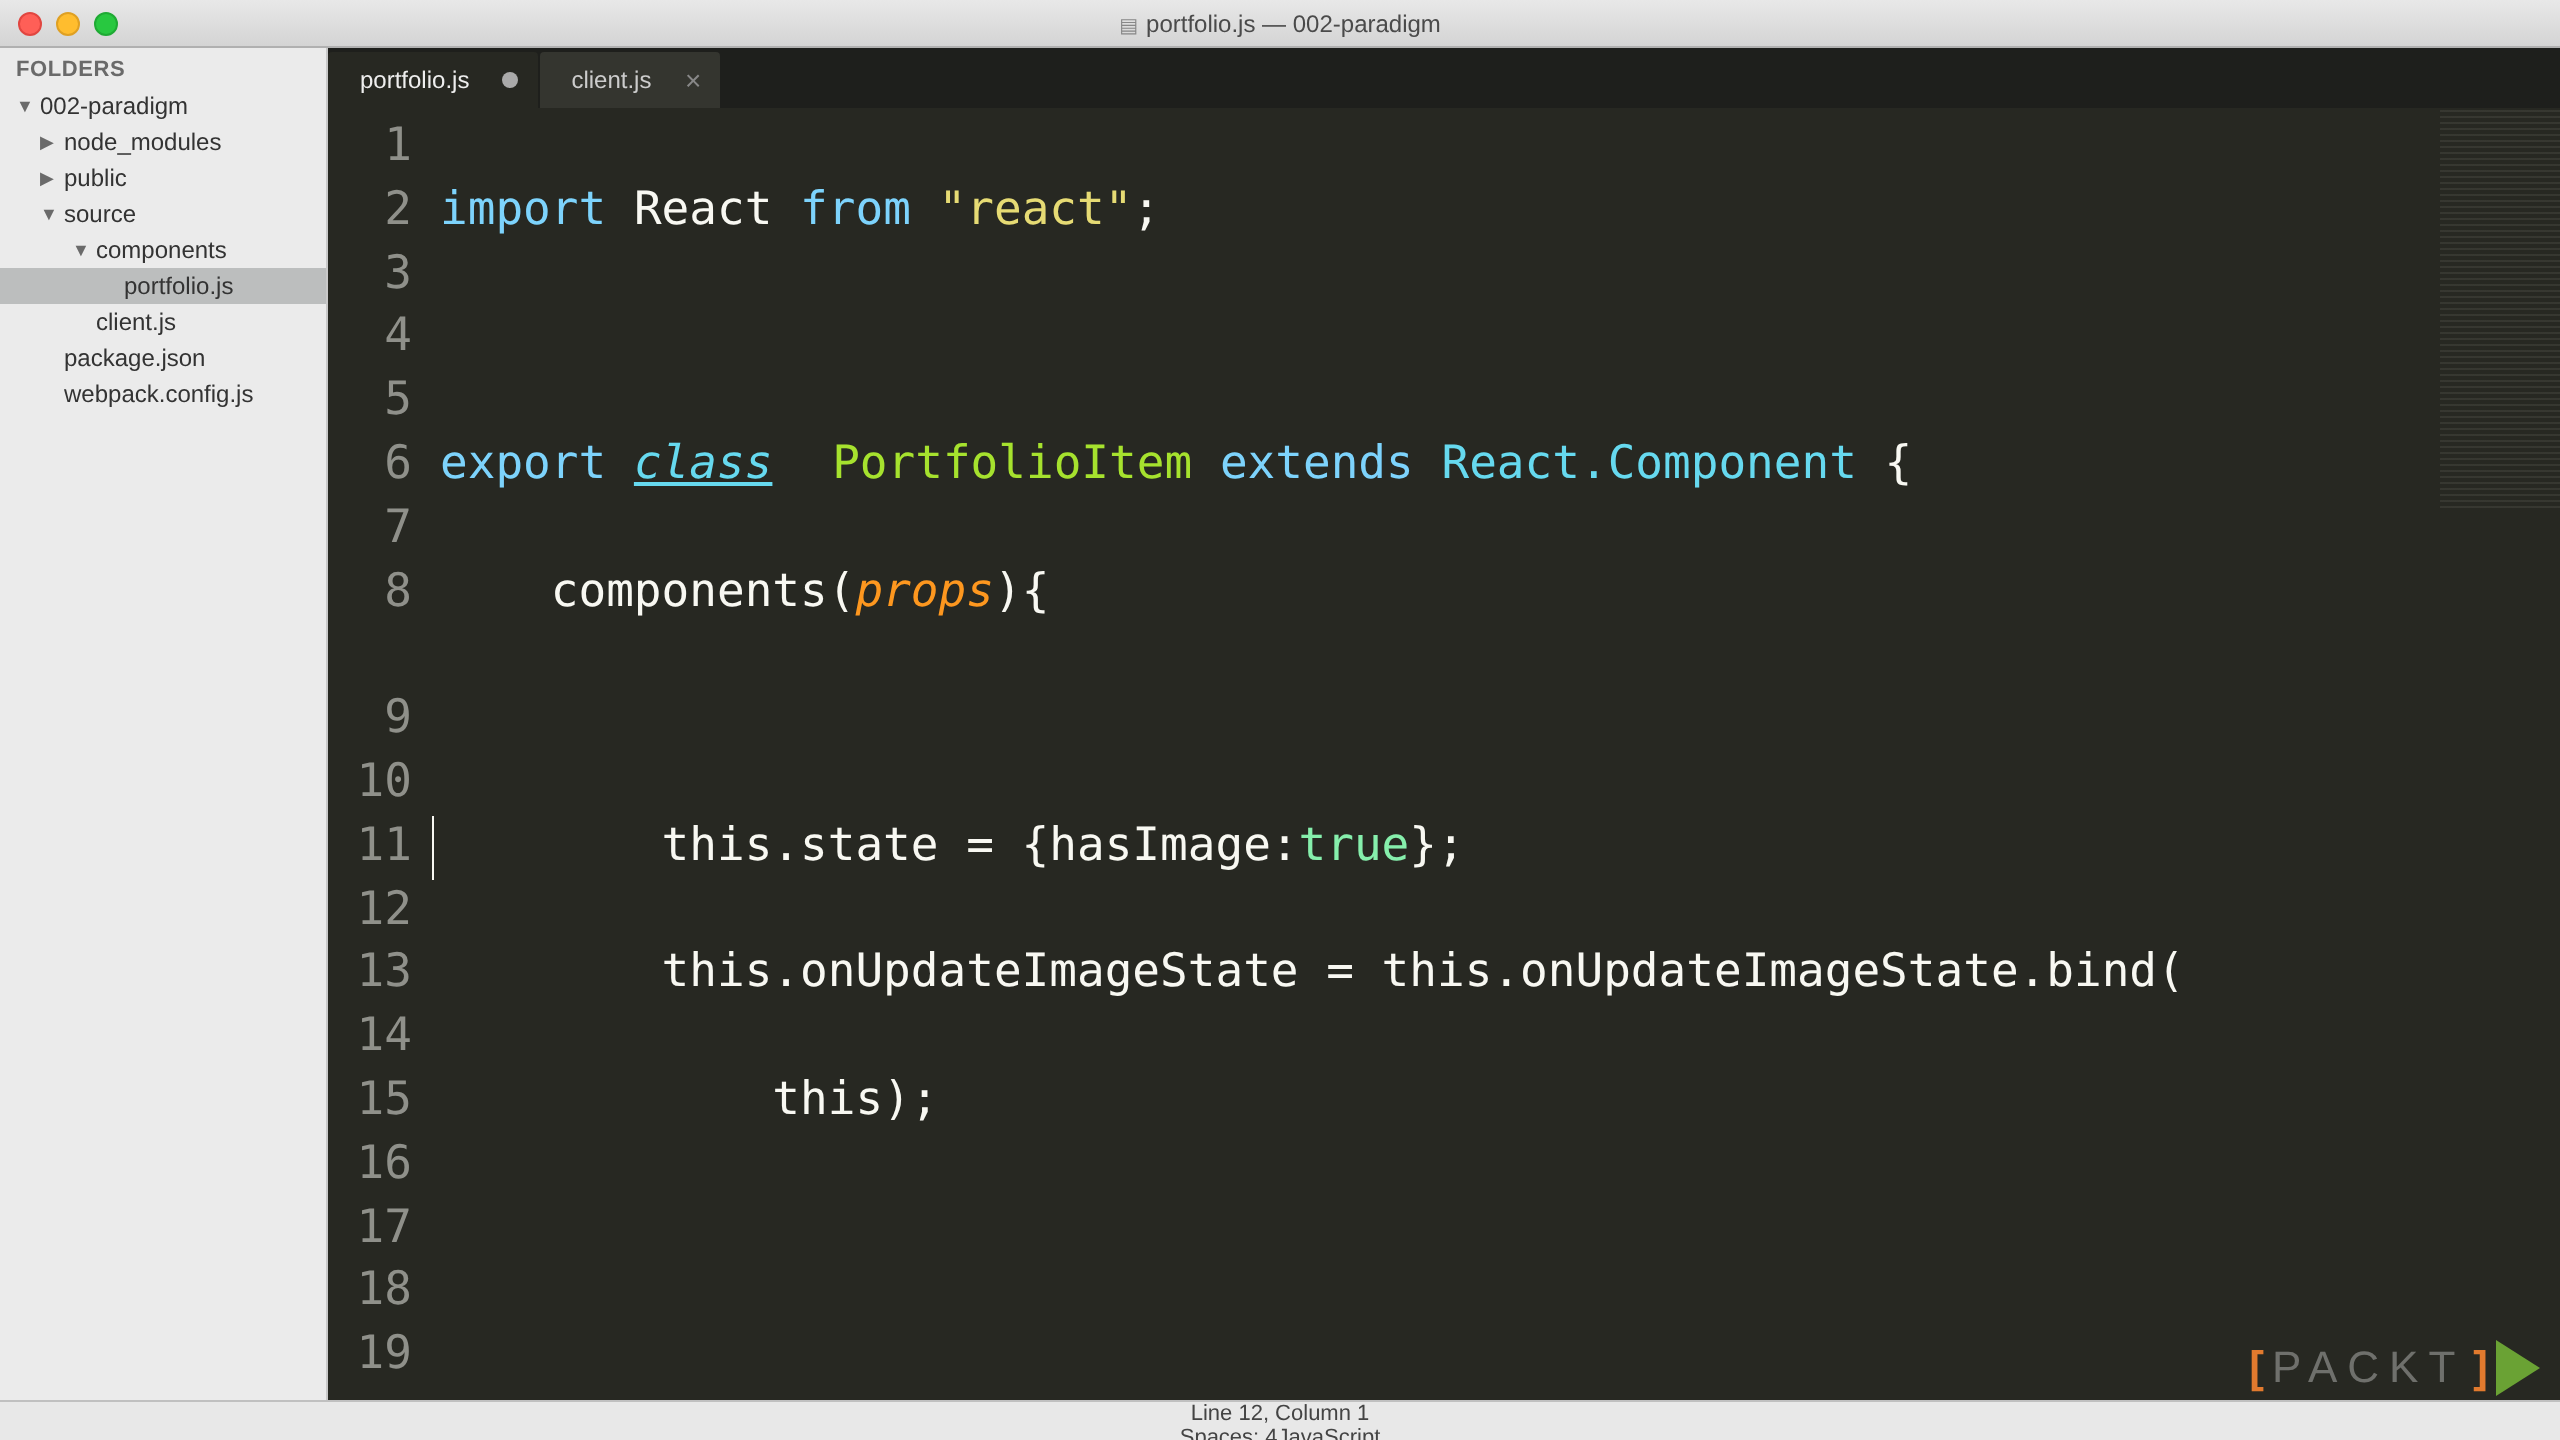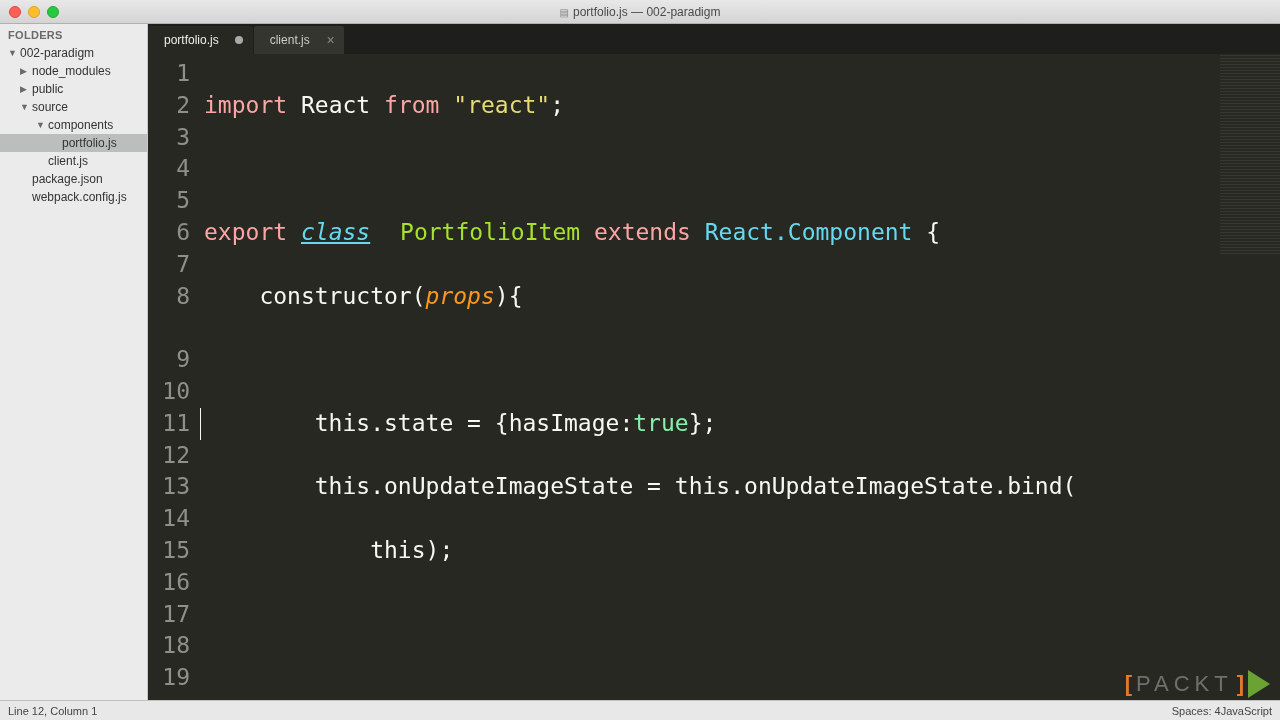--- a/index.html
+++ b/index.html
@@ -32,21 +32,21 @@
   font-size: 12px; color: #4a4a4a;
   display: flex; align-items: center; gap: 4px;
 }
 .doc-icon::before { content: "▤"; font-size: 10px; color: #888; }
 
 .main {
   display: flex;
   height: calc(720px - 24px - 20px);
 }
 .sidebar {
-  width: 148px;
+  width: 164px;
   background: #ebebeb;
   border-right: 1px solid #c8c8c8;
   font-size: 12px;
   color: #333;
   overflow: hidden;
 }
 .sidebar-header {
   padding: 5px 8px 3px 8px;
   font-size: 11px;
   font-weight: 600;
@@ -129,21 +129,21 @@
   white-space: pre;
 }
 .code-line { height: 31.8px; }
 .cursor-line {
   position: absolute;
   left: 52px; top: calc(4px + 31.8px * 11);
   width: 4px; height: 31.8px;
   border-left: 1px solid #f8f8f2;
 }
 
-.tok-kw { color: #fca5a5; }
+.tok-kw { color: #7dd3fc; }
 .tok-class { color: #66d9ef; font-style: italic; text-decoration: underline; }
 .tok-type { color: #a6e22e; margin-left: 16px; }
 .tok-str { color: #e6db74; }
 .tok-const { color: #86efac; }
 .tok-fn { color: #66d9ef; }
 .tok-param { color: #fd971f; font-style: italic; }
 
 .minimap {
   position: absolute;
   right: 0; top: 30px;
@@ -160,20 +160,21 @@
   bottom: 0; left: 0; right: 0;
   height: 20px;
   background: #e8e8e8;
   border-top: 1px solid #c0c0c0;
   font-size: 11px;
   color: #444;
   display: flex;
   align-items: center;
   padding: 0 8px;
   justify-content: space-between;
+  flex-direction: column;
 }
 .statusbar .right { display: flex; }
 
 .watermark {
   position: absolute;
   right: 10px; bottom: 22px;
   color: rgba(200,200,200,0.45);
   font-size: 22px;
   font-family: Arial, sans-serif;
   letter-spacing: 5px;
@@ -275,21 +276,21 @@
           <div>15</div>
           <div>16</div>
           <div>17</div>
           <div>18</div>
           <div>19</div>
       </div>
       <div class="code">
 <div class="code-line"><span class="tok-kw">import</span><span> React </span><span class="tok-kw">from</span><span> </span><span class="tok-str">"react"</span><span>;</span></div>
 <div class="code-line"></div>
 <div class="code-line"><span class="tok-kw">export</span><span> </span><span class="tok-class">class</span><span> </span><span class="tok-type">PortfolioItem</span><span> </span><span class="tok-kw">extends</span><span> </span><span class="tok-fn">React.Component</span><span> {</span></div>
-<div class="code-line"><span>    constructor(</span><span class="tok-param">props</span><span>){</span></div>
+<div class="code-line"><span>    components(</span><span class="tok-param">props</span><span>){</span></div>
 <div class="code-line"></div>
 <div class="code-line"><span>        this.state = {hasImage:</span><span class="tok-const">true</span><span>};</span></div>
 <div class="code-line"><span>        this.onUpdateImageState = this.onUpdateImageState.bind(</span></div>
 <div class="code-line"><span>            this);</span></div>
 <div class="code-line"></div>
 
 
 
 
 

